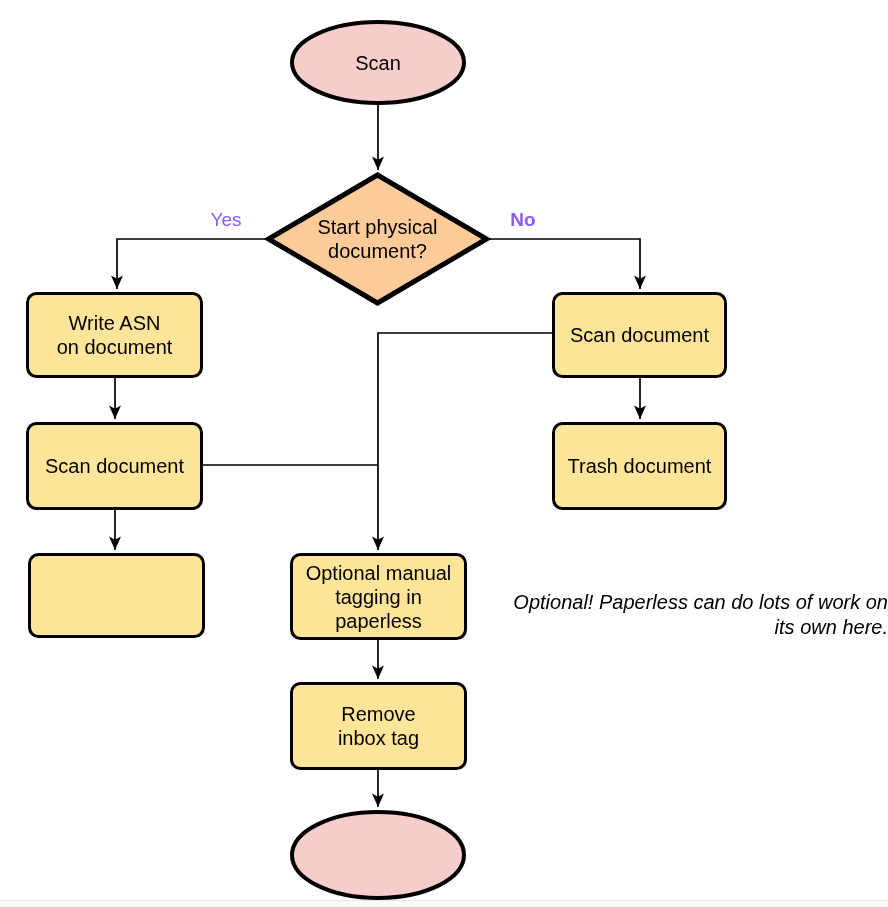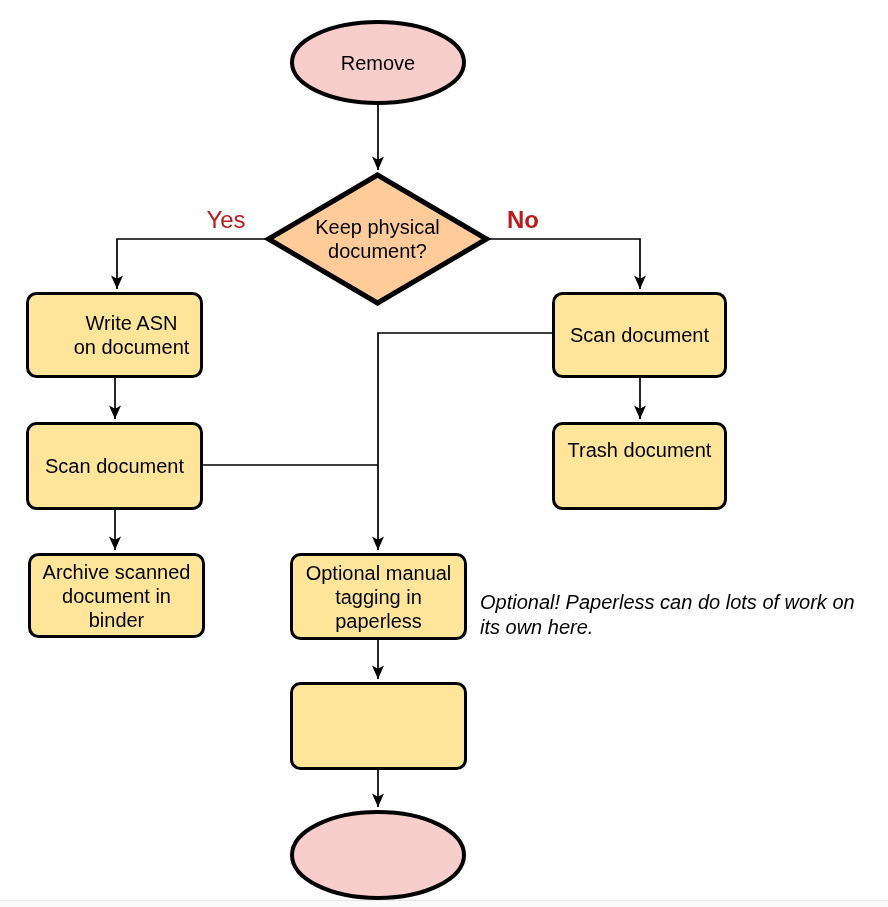--- a/index.html
+++ b/index.html
@@ -37,34 +37,34 @@
     white-space: pre-line;
     font-size: 20px;
     line-height: 24px;
     color: #000000;
   }
   .edge-label {
     position: absolute;
     display: flex;
     align-items: center;
     justify-content: center;
-    font-size: 24px;
-    color: #b91c1c;
+    font-size: 19px;
+    color: #8b5cf6;
   }
   .note {
     position: absolute;
     left: 480px;
     top: 590px;
     width: 408px;
     font-size: 20px;
     line-height: 25px;
     font-style: italic;
     color: #000000;
     white-space: pre-line;
-    text-align: left;
+    text-align: right;
   }
   .bottom-line {
     position: absolute;
     left: 0;
     top: 900px;
     width: 888px;
     height: 1px;
     background: #e8e8e8;
   }
   .bottom-strip {
@@ -117,46 +117,45 @@
       <rect class="node-shape" x="553.5" y="423.5" width="172" height="85" rx="9" stroke-width="3" fill="#FFE599"></rect>
 
       <rect class="node-shape" x="291.5" y="554.5" width="174" height="84" rx="9" stroke-width="3" fill="#FFE599"></rect>
 
       <rect class="node-shape" x="291.5" y="683.5" width="174" height="85" rx="9" stroke-width="3" fill="#FFE599"></rect>
 
       <ellipse class="node-shape" cx="378" cy="855" rx="86" ry="43" stroke-width="4" fill="#F8CECC"></ellipse>
     </g>
   </svg>
 
-  <div class="label" style="left:290px; top:20px; width:176px; height:85px;">Remove</div>
+  <div class="label" style="left:290px; top:20px; width:176px; height:85px;">Scan</div>
 
-  <div class="label" style="left:265px; top:172px; width:225px; height:134px;">Keep physical
+  <div class="label" style="left:265px; top:172px; width:225px; height:134px;">Start physical
 document?</div>
 
   <div class="edge-label" style="left:196px; top:207px; width:60px; height:26px;">Yes</div>
 
   <div class="edge-label" style="left:493px; top:207px; width:60px; height:26px;font-weight:bold;">No</div>
 
-  <div class="label" style="left:26px; top:292px; width:177px; height:86px;margin-left:17px;">Write ASN
+  <div class="label" style="left:26px; top:292px; width:177px; height:86px;">Write ASN
 on document</div>
 
   <div class="label" style="left:26px; top:422px; width:177px; height:88px;">Scan document</div>
 
-  <div class="label" style="left:28px; top:553px; width:177px; height:85px;">Archive scanned
-document in
-binder</div>
 
   <div class="label" style="left:552px; top:292px; width:175px; height:86px;">Scan document</div>
 
-  <div class="label" style="left:552px; top:406px; width:175px; height:88px;text-align:center;">Trash document</div>
+  <div class="label" style="left:552px; top:422px; width:175px; height:88px;text-align:center;">Trash document</div>
 
   <div class="label" style="left:290px; top:553px; width:177px; height:87px;">Optional manual
 tagging in
 paperless</div>
 
+  <div class="label" style="left:290px; top:682px; width:177px; height:88px;">Remove
+inbox tag</div>
 
 
   <div class="note">Optional! Paperless can do lots of work on
 its own here.</div>
 
   <div class="bottom-line"></div>
   <div class="bottom-strip"></div>
 
 </div>
 

